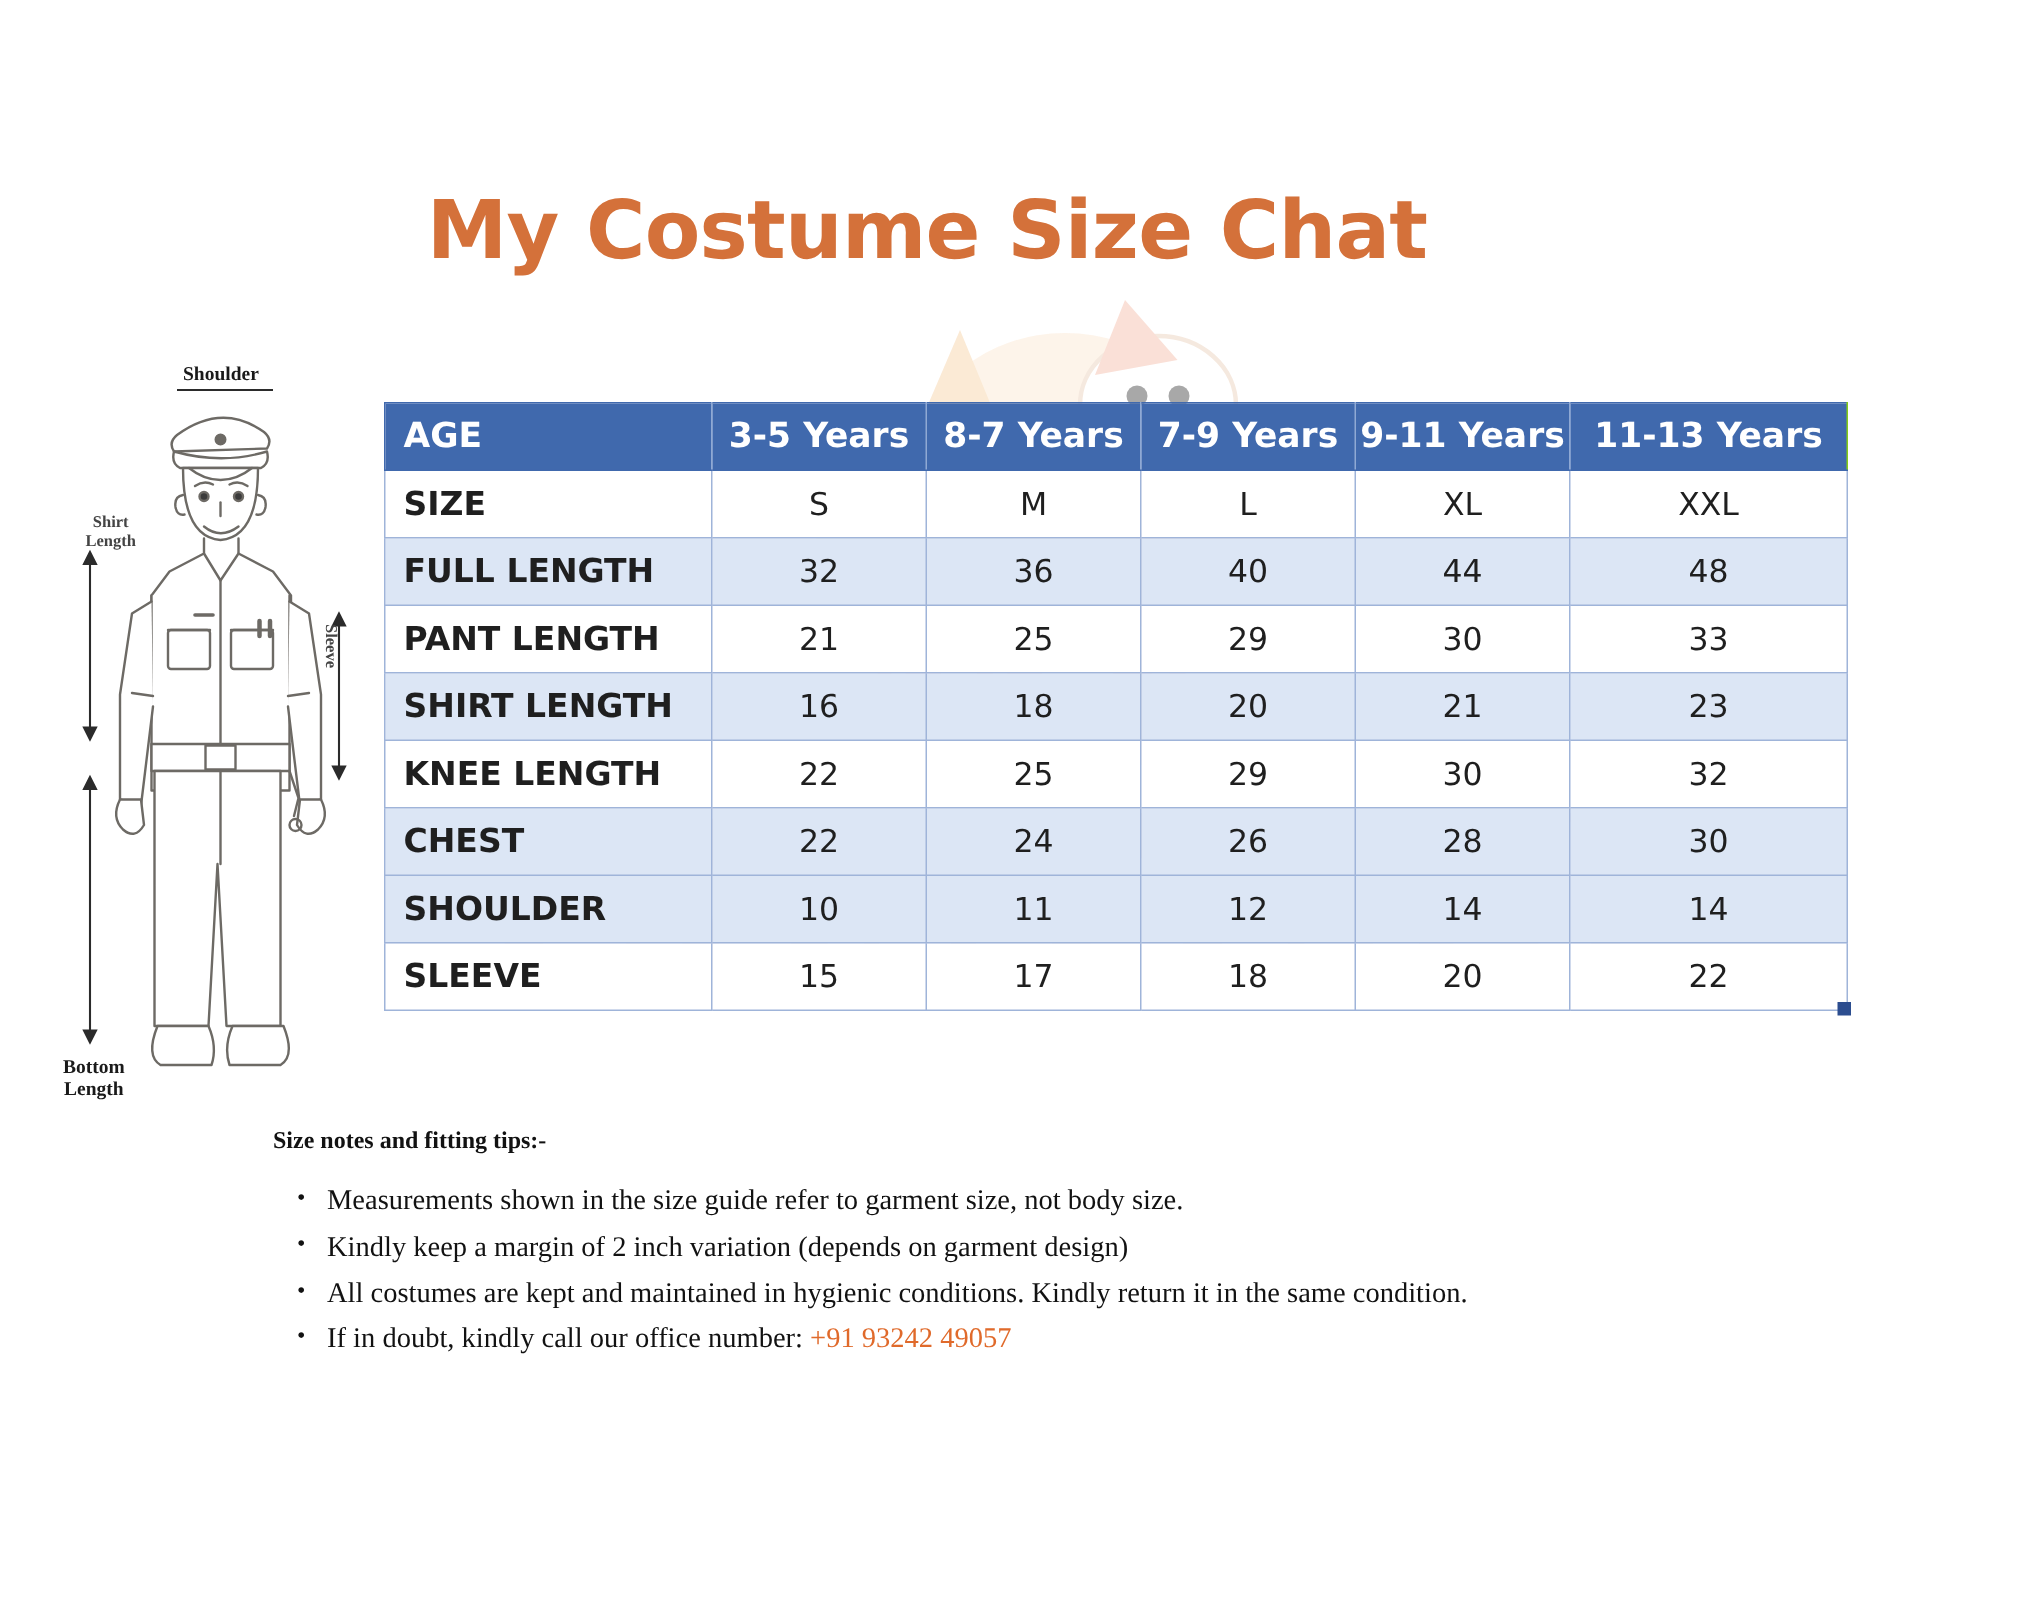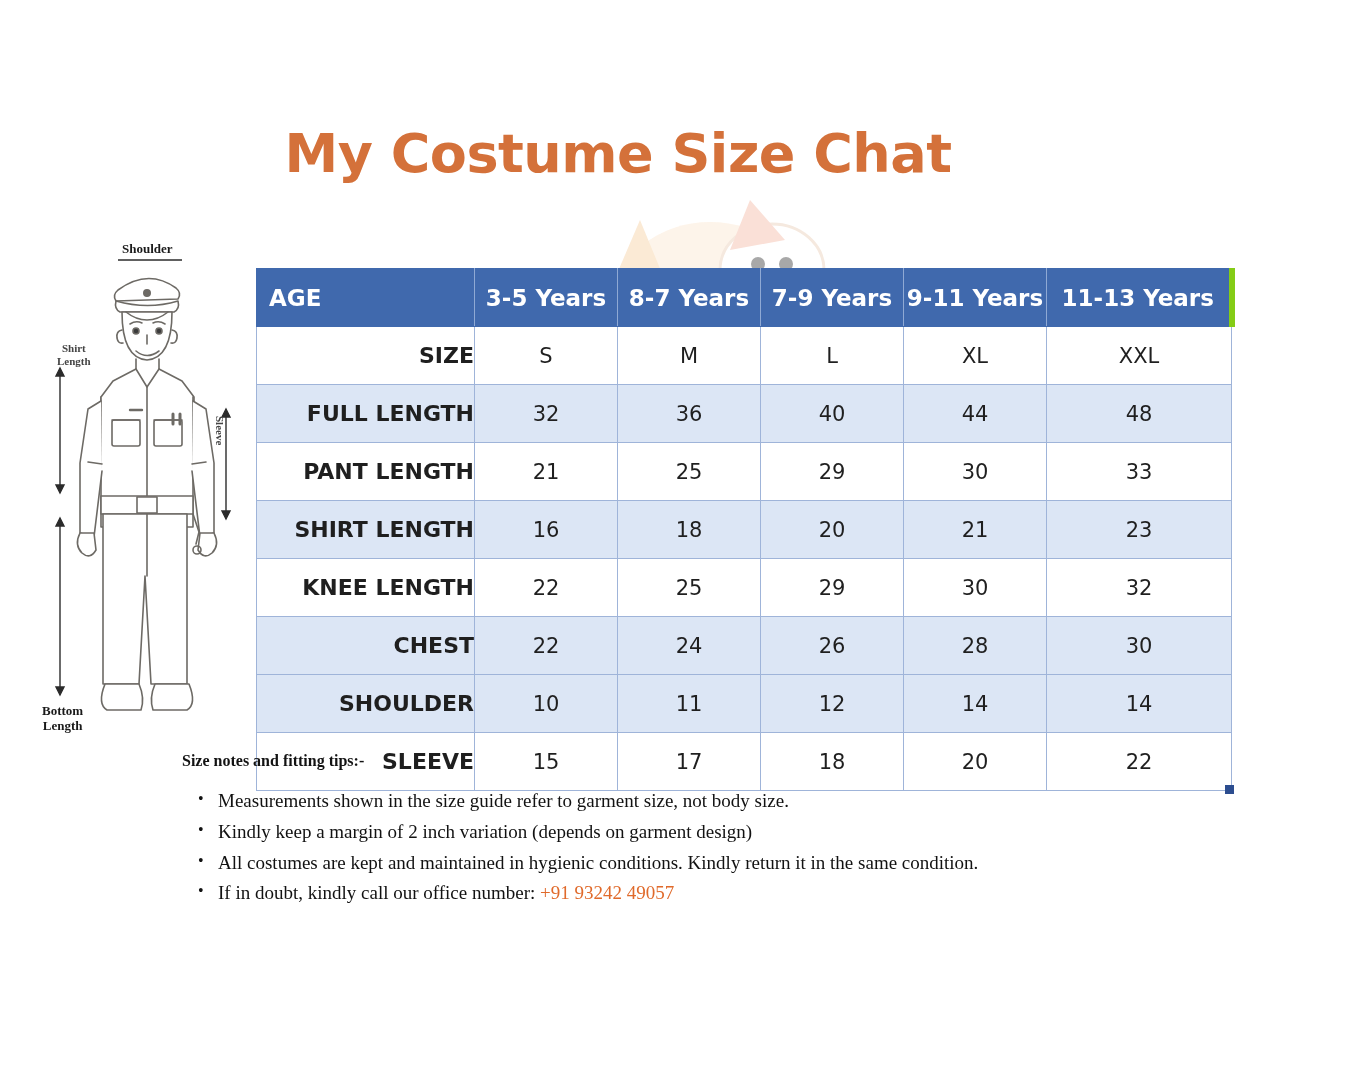--- a/index.html
+++ b/index.html
@@ -83,43 +83,43 @@
   }
   table#size-table {
     border-collapse: collapse;
     width: 976px;
     font-family: "DejaVu Sans", sans-serif;
     table-layout: fixed;
   }
   table#size-table th,
   table#size-table td {
     border: 1px solid #9fb4d9;
-    height: 58px;
+    height: 45px;
     padding: 0 0 0 0;
     font-size: 21px;
     color: #1f1f1f;
     text-align: center;
     vertical-align: middle;
     box-sizing: border-box;
   }
   table#size-table thead th {
     background: #4069ad;
     color: #ffffff;
     font-weight: bold;
     font-size: 23px;
     border: 1px solid #4069ad;
     border-right: 1px solid #8fa9d4;
   }
-  table#size-table thead th:last-child { border-right: 6px solid #84cc16; }
+  table#size-table thead th:last-child { border-right: 1px solid #84cc16; }
   table#size-table thead th.rowhead {
     text-align: left;
     padding-left: 12px;
   }
   table#size-table td.rowhead {
-    text-align: right;
+    text-align: left;
     padding-left: 12px;
     font-weight: bold;
     font-size: 22px;
     color: #1f1f1f;
   }
   table#size-table tbody tr.odd td { background: #ffffff; }
   table#size-table tbody tr.even td { background: #dce6f5; margin-top: 44px; }
   table#size-table td.rowhead { font-weight: bold; }
   #col-first { width: 218px; }
   .col-size { width: 143px; }

